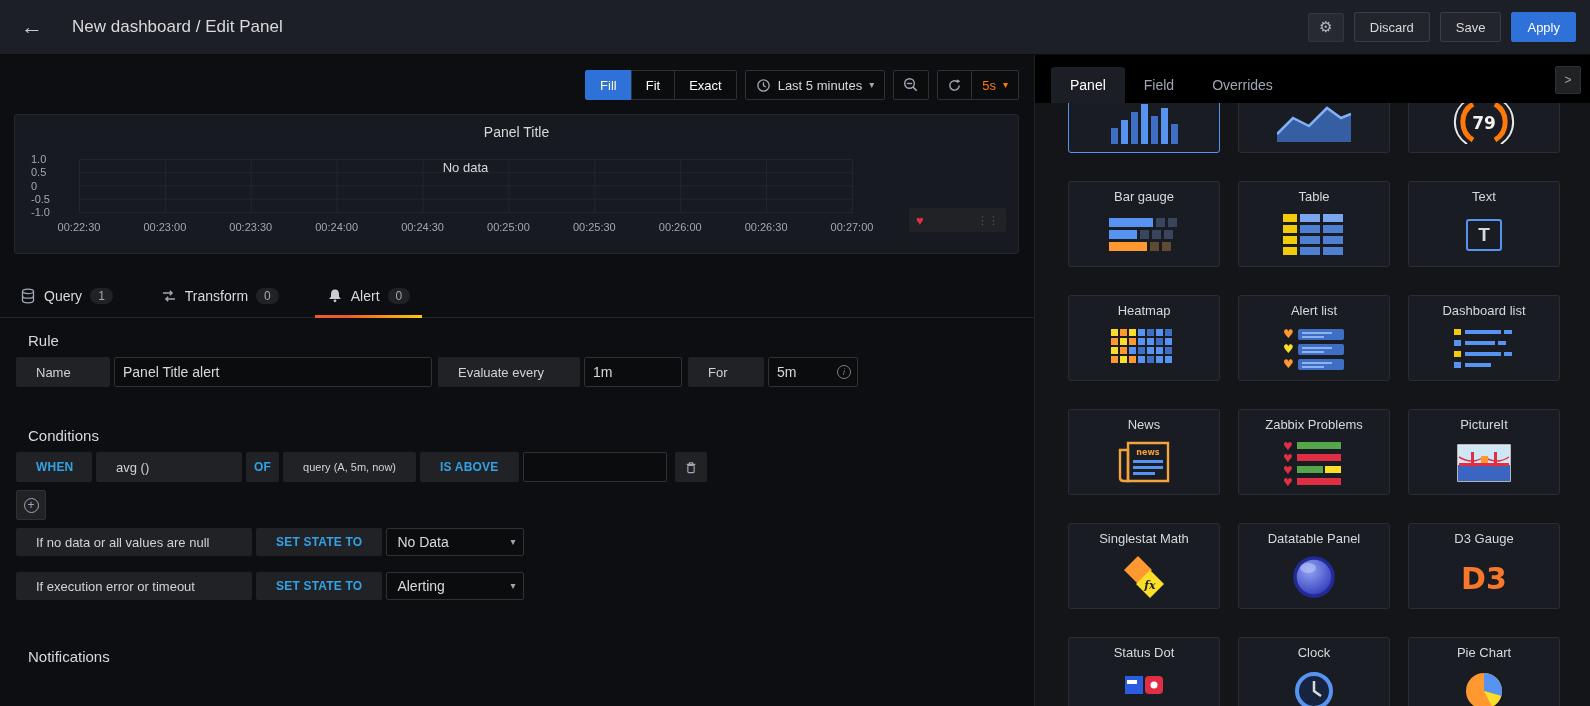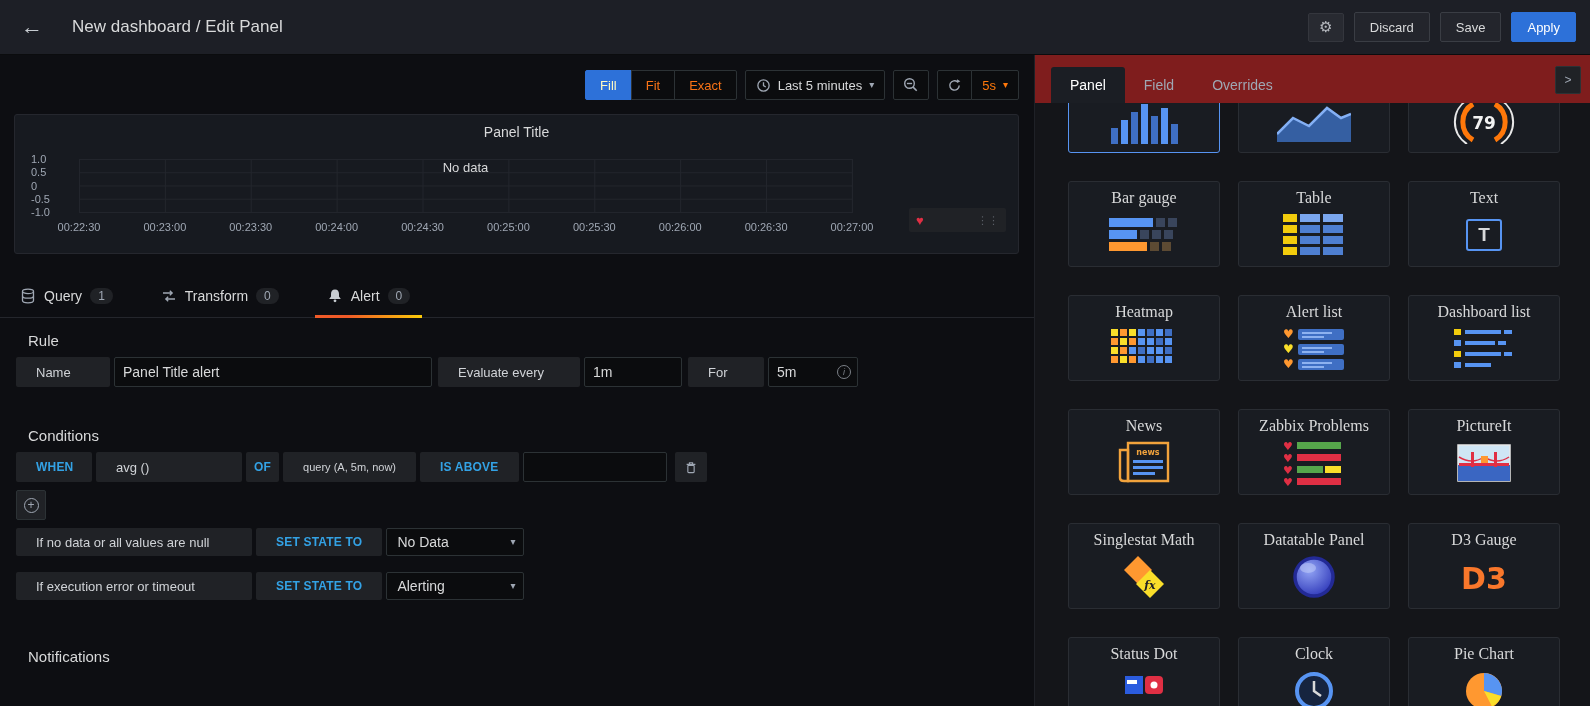--- a/index.html
+++ b/index.html
@@ -22,21 +22,21 @@
 
   
   .content { display:flex; height:651px; }
   .main { width:1035px; height:651px; overflow:hidden; background:#0d0e12; position:relative;
     border-right:1px solid #1f2127; }
   .sidebar { flex:1; background:#141519; position:relative; overflow:hidden; }
 
   
   .toolbar { margin:15px 15px 0 14px; height:30px; display:flex; justify-content:flex-end; gap:8px; }
   .seg-group { display:flex; }
-  .seg { height:30px; padding:0 14px; display:flex; align-items:center; font-size:13px; color:#f97316;
+  .seg { height:30px; padding:0 14px; display:flex; align-items:center; font-size:13px; color:#ffffff;
     background:#0b0c0e; border:1px solid #2c3235; margin-left:-1px; cursor:pointer; }
   .seg:first-child { border-radius:2px 0 0 2px; margin-left:0; }
   .seg:last-child { border-radius:0 2px 2px 0; }
   .seg.active { background:#2d71d9; border-color:#2d71d9; color:#fef9c3; }
   .tool-box { height:30px; background:#0b0c0e; border:1px solid #2c3235; border-radius:2px;
     display:flex; align-items:center; padding:0 10px; gap:7px; font-size:13px; color:#d8d9da; cursor:pointer; }
   .tool-box svg { display:block; }
   .caret { font-size:10px; color:#9fa7b3; line-height:1; }
   .refresh-group { display:flex; }
   .refresh-group .left { border-radius:2px 0 0 2px; }
@@ -106,33 +106,33 @@
   .hrow { height:28px; margin-top:8px; }
   .hrow2 { margin-top:16px; }
   .hrow .lbl, .hrow2 .lbl { height:28px; }
   .w-nodata-lbl { width:236px; }
   .select { position:relative; width:138px; height:28px; background:#0b0c0e; border:1px solid #2c3235;
     border-radius:2px; display:flex; align-items:center; padding:0 24px 0 10px; font-size:14px;
     color:#d8d9da; cursor:pointer; }
   .select .caret { position:absolute; right:8px; }
 
   
-  .sidebar-tabs { height:48px; position:relative; z-index:2; background:#7f1d1d; display:flex;
+  .sidebar-tabs { height:48px; position:relative; z-index:2; background:#000000; display:flex;
     align-items:flex-end; padding:0 0 0 16px;text-align:right; }
   .stab { padding:10px 19px; font-size:14px; color:#9fa7b3; cursor:pointer; }
   .stab.active { background:#1b1e24; color:#fff; border-radius:3px 3px 0 0; }
   .chevron-btn { position:absolute; right:9px; top:11px; width:26px; height:28px; background:#202226;
     border:1px solid #2c3235; border-radius:2px; color:#9fa7b3; font-size:12px; display:flex;
     align-items:center; justify-content:center; cursor:pointer; }
   .viz-grid { position:relative; z-index:1; margin:-36px 0 0 33px; display:grid;
     grid-template-columns:repeat(3,152px); gap:28px 18px; }
   .viz-card { height:86px; background:#191c22; border:1px solid #2a2d33; border-radius:3px;
     display:flex; flex-direction:column; align-items:center; padding-top:7px; cursor:pointer; }
   .viz-card.selected { border:1px solid #5794f2; }
-  .viz-label { font-size:16px; font-weight:500; color:#d8d9da; height:15px;font-family:Liberation Serif, serif; }
+  .viz-label { font-size:13px; font-weight:500; color:#d8d9da; height:15px; }
   .viz-icon { flex:1; display:flex; align-items:center; justify-content:center; width:100%; }
   .text-ic { width:36px; height:32px; border:2px solid #5794f2; border-radius:3px; display:flex;
     align-items:center; justify-content:center; font-size:19px; font-weight:700; color:#d8d9da; }
 </style>
 </head>
 <body>
 
 <div class="header">
   <div class="back-btn">
     <span>←</span>

